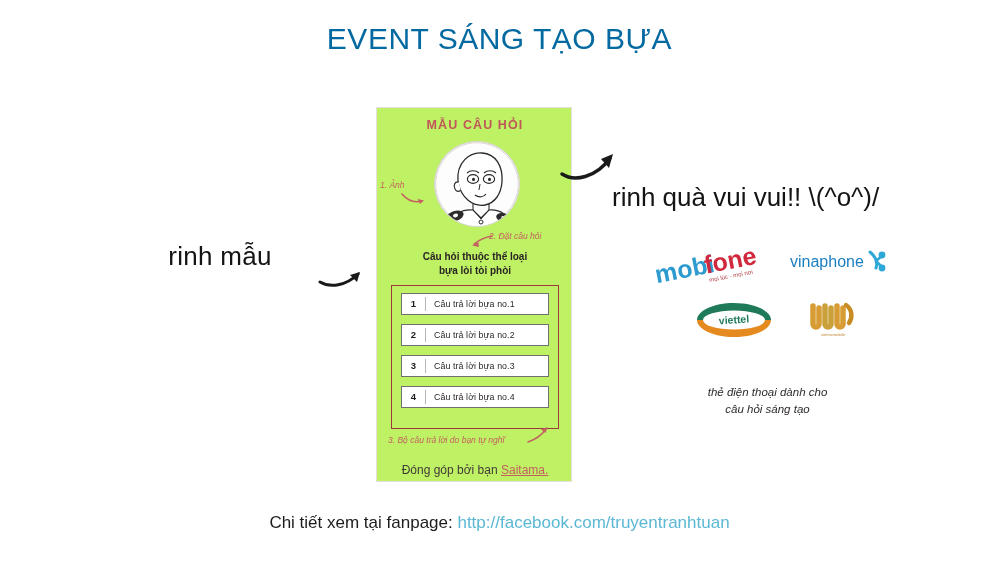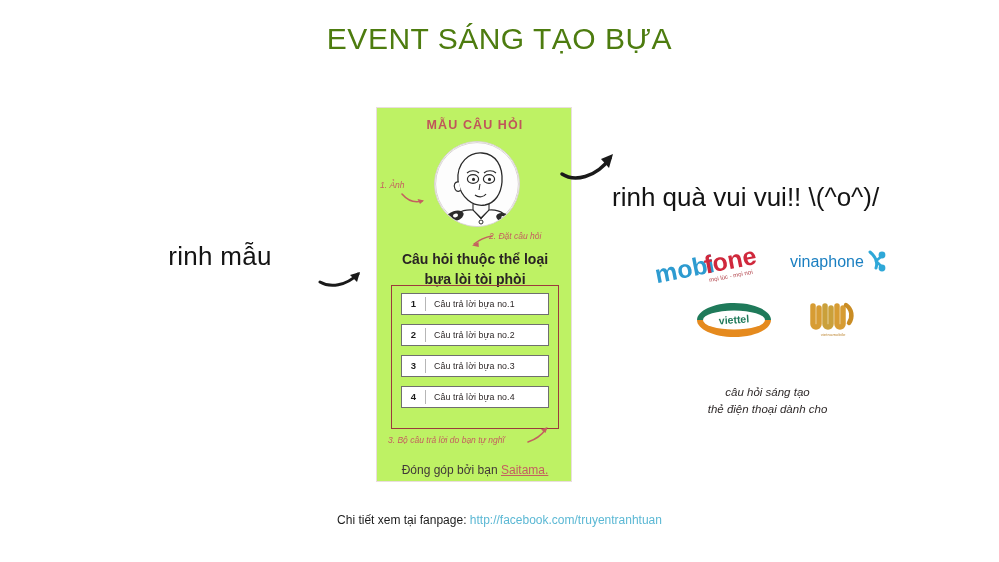--- a/index.html
+++ b/index.html
@@ -23,21 +23,21 @@
 
   
   .page-title {
     position: absolute;
     left: 0;
     top: 22px;
     width: 999px;
     text-align: center;
     font-size: 30px;
     letter-spacing: 0.5px;
-    color: #4d7c0f;
+    color: #0369a1;
     font-weight: 400;
   }
 
   
   .left-caption {
     position: absolute;
     left: 120px;
     top: 238px;
     width: 200px;
     text-align: center;
@@ -104,21 +104,21 @@
   .step-arrow { position: absolute; }
   .step1-arrow { left: 24px; top: 83px; width: 26px; height: 16px; }
   .step2-arrow { left: 94px; top: 127px; width: 22px; height: 14px; }
 
   .card-sub {
     position: absolute;
     left: 0;
     top: 142px;
     width: 196px;
     text-align: center;
-    font-size: 14px;
+    font-size: 10px;
     line-height: 1.42;
     font-weight: 700;
     color: #2a2424;
   }
 
   .answers-box {
     position: absolute;
     left: 14px;
     top: 177px;
     width: 168px;
@@ -232,21 +232,21 @@
   }
   .logo-caption .ln { display: block; }
 
   
   .footer {
     position: absolute;
     left: 0;
     top: 513px;
     width: 999px;
     text-align: center;
-    font-size: 12px;
+    font-size: 17px;
     color: #1c1c1c;
     white-space: nowrap;
   }
   .footer .url { color: #5bb8d4; }
 
   
   .watermark {
     position: absolute;
     left: 736px;
     top: 512px;
@@ -413,22 +413,22 @@
         <path d="M8 6 L8 24 C8 28 14 28 14 24 L14 8" stroke="#d79c33" stroke-width="5.5" fill="none" stroke-linecap="round"></path>
         <path d="M20 6 L20 24 C20 28 26 28 26 24 L26 8" stroke="#caa03a" stroke-width="5.5" fill="none" stroke-linecap="round"></path>
         <path d="M32 6 L32 24 C32 28 38 28 38 24 L38 8" stroke="#d79c33" stroke-width="5.5" fill="none" stroke-linecap="round"></path>
         <path d="M41 5 C47 9 48 17 44 23" stroke="#c98c24" stroke-width="4.5" fill="none" stroke-linecap="round"></path>
         <text x="28" y="36" text-anchor="middle" font-family="'Liberation Sans', sans-serif" font-size="4.4" fill="#c08c3c">vietnamobile</text>
       </svg>
     </div>
   </div>
 
   <div class="logo-caption">
+    <span class="ln">thẻ điện thoại dành cho</span>
     <span class="ln">câu hỏi sáng tạo</span>
-    <span class="ln">thẻ điện thoại dành cho</span>
   </div>
 
   <div class="footer">
     <span>Chi tiết xem tại fanpage: </span><span class="url">http://facebook.com/truyentranhtuan</span>
   </div>
 
 
 </div>
 
 </body></html>

